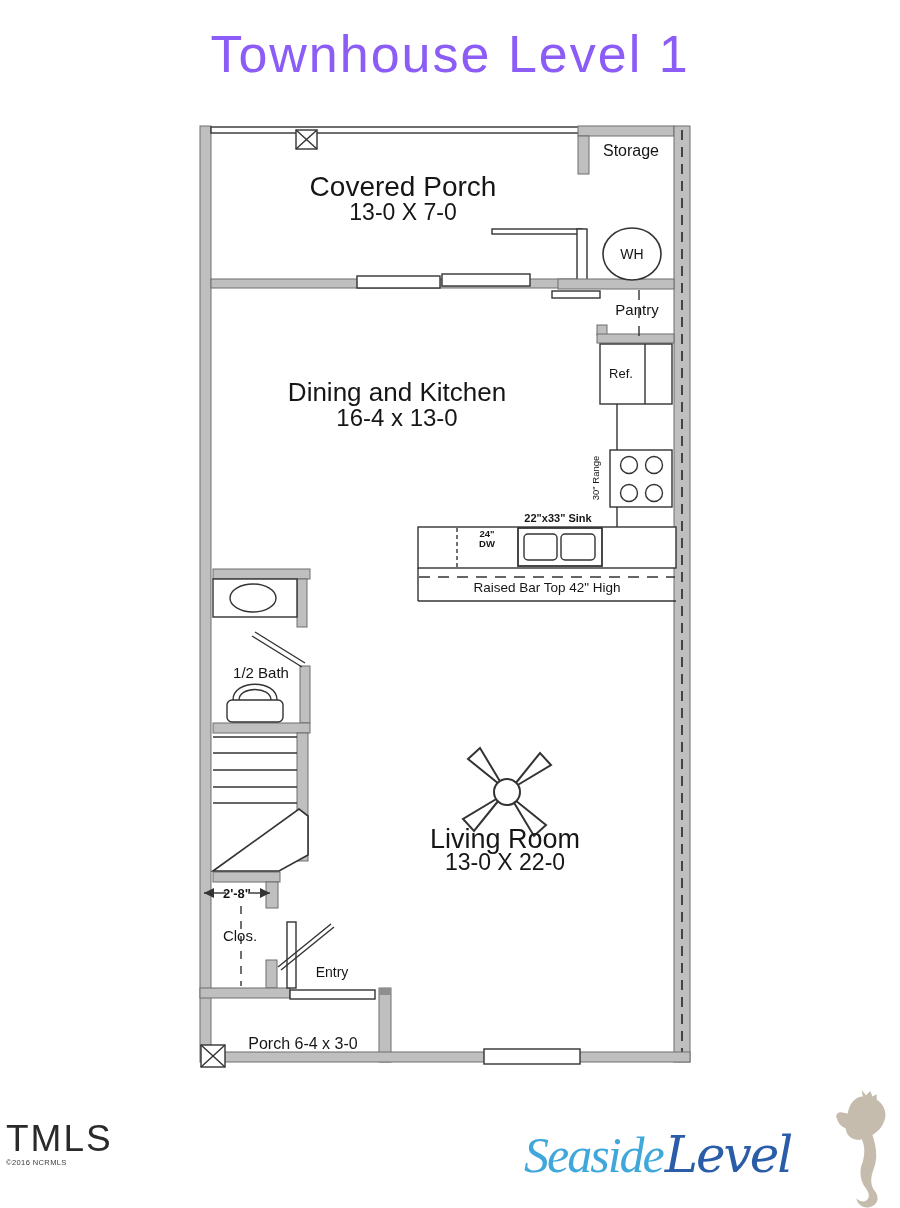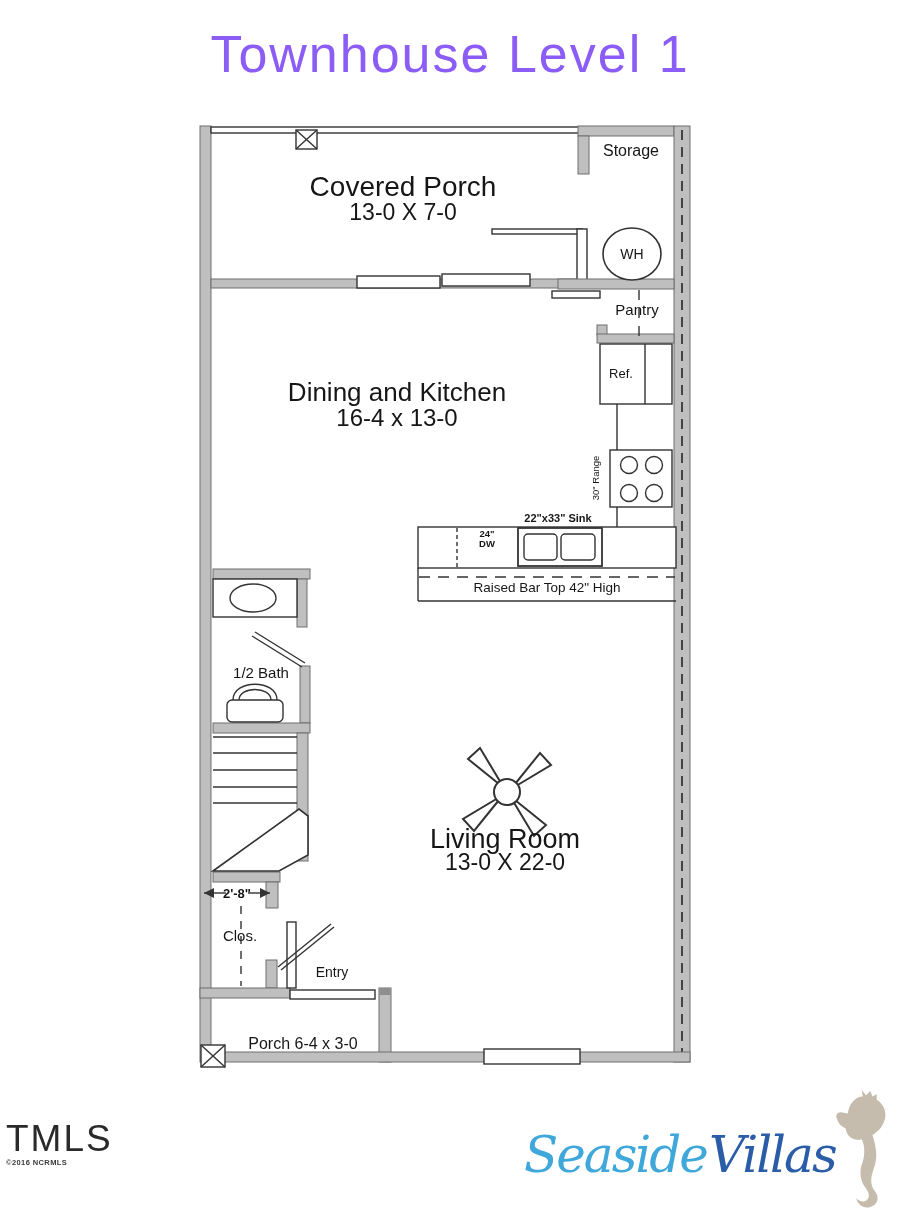--- a/index.html
+++ b/index.html
@@ -12,28 +12,28 @@
     font-size:52px;font-weight:400;letter-spacing:2px;color:#8b5cf6;white-space:nowrap;
   }
   svg.plan{position:absolute;left:0;top:0;}
   svg.plan text{font-family:"Liberation Sans",sans-serif;fill:#161616;}
   .w{fill:#bfbfbf;stroke:#6e6e6e;stroke-width:1;}
   .dl{fill:#ffffff;stroke:#333333;stroke-width:1.4;}
   .ol{fill:#ffffff;stroke:#333333;stroke-width:1.4;}
   .ln{stroke:#333333;stroke-width:1.4;fill:none;}
   .tmls{position:absolute;left:6px;top:1120px;color:#1c1c1c;}
   .tmls-name{font-size:37px;font-weight:100;letter-spacing:2px;line-height:1;color:#2a2a2a;text-align:center;}
-  .tmls-copy{font-size:7.5px;letter-spacing:0.4px;color:#3a3a3a;margin-top:1px;font-weight:700;}
+  .tmls-copy{font-size:7.5px;letter-spacing:0.4px;color:#3a3a3a;margin-top:1px;font-weight:400;}
   .brand{position:absolute;left:524px;top:1122px;width:376px;height:86px;}
   .brand-text{
     position:absolute;left:0;top:8px;white-space:nowrap;
     font-family:"DejaVu Serif","Liberation Serif",serif;font-style:italic;
     font-size:50px;line-height:1;letter-spacing:-2px;
   }
-  .brand-word1{color:#3fa7da;}
+  .brand-word1{color:#3fa7da;font-family:Liberation Serif, serif;}
   .brand-word2{color:#2a5ca8;margin-left:2px;}
   .seahorse{position:absolute;left:300px;top:-32px;}
 </style>
 </head>
 <body>
 
 <div class="title">Townhouse Level 1</div>
 
 <svg class="plan" width="900" height="1208" viewBox="0 0 900 1208">
 
@@ -190,21 +190,21 @@
   <text x="303" y="1049" font-size="16" text-anchor="middle">Porch 6-4 x 3-0</text>
 </svg>
 
 <div class="tmls">
   <div class="tmls-name">TMLS</div>
   <div class="tmls-copy">©2016 NCRMLS</div>
 </div>
 
 <div class="brand">
   <div class="brand-text">
-    <span class="brand-word1">Seaside</span><span class="brand-word2">Villas</span>
+    <span class="brand-word1">Seaside</span><span class="brand-word2">Level</span>
   </div>
   <svg class="seahorse" width="84" height="118" viewBox="0 0 60 110">
     <path fill="#c6bcae" d="M3,27
       C1,24 3,20 8,21 L13,22
       C14,13 20,6 27,6 L26,0 L30,5 L34,1 L36,6 L40,4 L40,9
       C47,13 50,22 47,29
       C45,35 41,39 36,42
       C40,54 41,64 37,74
       C34,82 34,89 38,94
       C43,100 41,107 34,109

